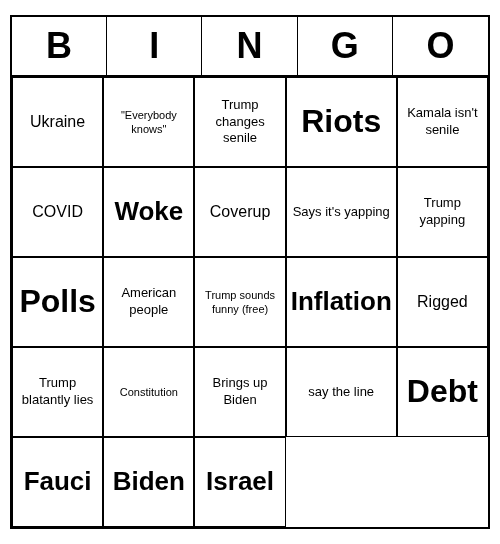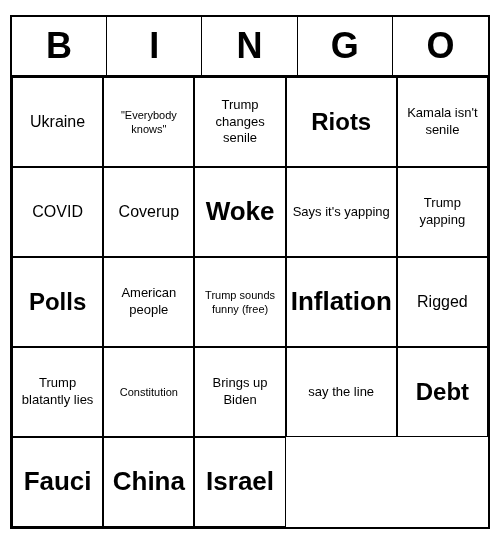--- a/index.html
+++ b/index.html
@@ -52,21 +52,21 @@
       font-weight: bold;
     }
     .bingo-cell.medium-text {
       font-size: 16px;
       font-weight: normal;
     }
     .bingo-cell.small-text {
       font-size: 11px;
     }
     .bingo-cell.xlarge-text {
-      font-size: 24px;
+      font-size: 32px;
       font-weight: bold;
     }
   </style>
 </head>
 <body>
 
 <div class="bingo-card">
   <div class="bingo-header">
   <div class="bingo-header-cell">B</div>
       <div class="bingo-header-cell">I</div>
@@ -74,31 +74,31 @@
       <div class="bingo-header-cell">G</div>
       <div class="bingo-header-cell">O</div>
     </div>
   <div class="bingo-grid">
   <div class="bingo-cell medium-text">Ukraine</div>
       <div class="bingo-cell small-text">"Everybody knows"</div>
       <div class="bingo-cell ">Trump changes senile</div>
       <div class="bingo-cell xlarge-text">Riots</div>
       <div class="bingo-cell ">Kamala isn't senile</div>
       <div class="bingo-cell medium-text">COVID</div>
+      <div class="bingo-cell large-text">Woke</div>
       <div class="bingo-cell medium-text">Coverup</div>
-      <div class="bingo-cell large-text">Woke</div>
       <div class="bingo-cell ">Says it's yapping</div>
       <div class="bingo-cell ">Trump yapping</div>
       <div class="bingo-cell xlarge-text">Polls</div>
       <div class="bingo-cell ">American people</div>
       <div class="bingo-cell small-text">Trump sounds funny (free)</div>
       <div class="bingo-cell large-text">Inflation</div>
       <div class="bingo-cell medium-text">Rigged</div>
       <div class="bingo-cell ">Trump blatantly lies</div>
       <div class="bingo-cell small-text">Constitution</div>
       <div class="bingo-cell ">Brings up Biden</div>
       <div class="bingo-cell ">say the line</div>
       <div class="bingo-cell xlarge-text">Debt</div>
       <div class="bingo-cell large-text">Fauci</div>
-      <div class="bingo-cell large-text">China</div>
+      <div class="bingo-cell large-text">Biden</div>
       <div class="bingo-cell large-text">Israel</div>
     </div>
 </div>
 
 </body></html>

